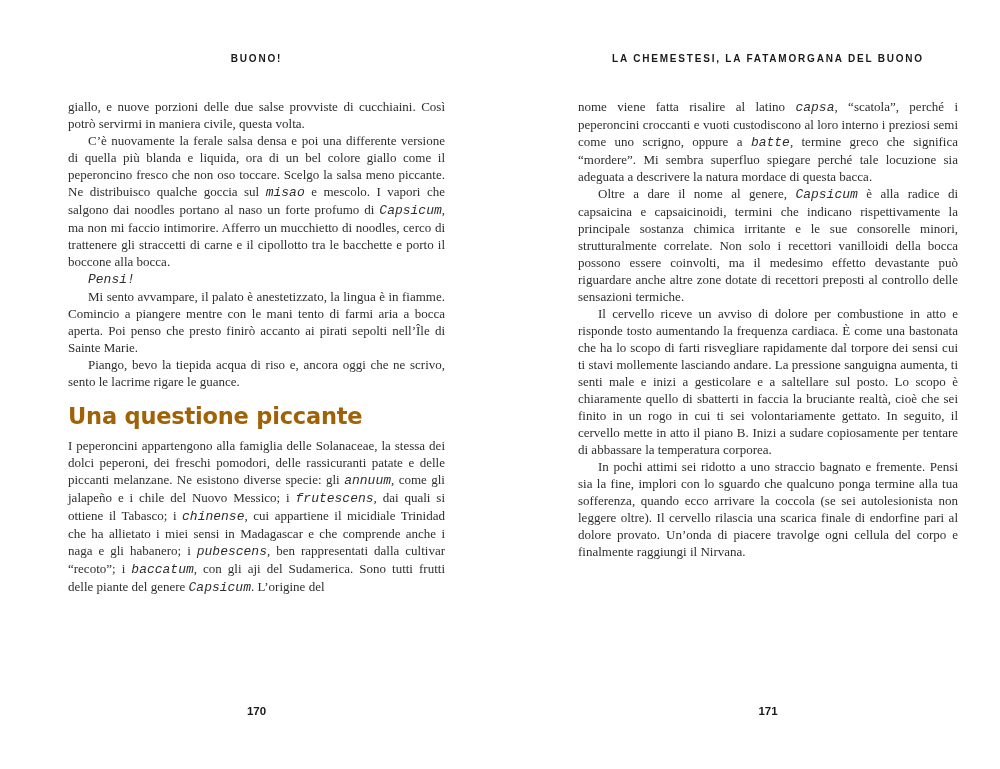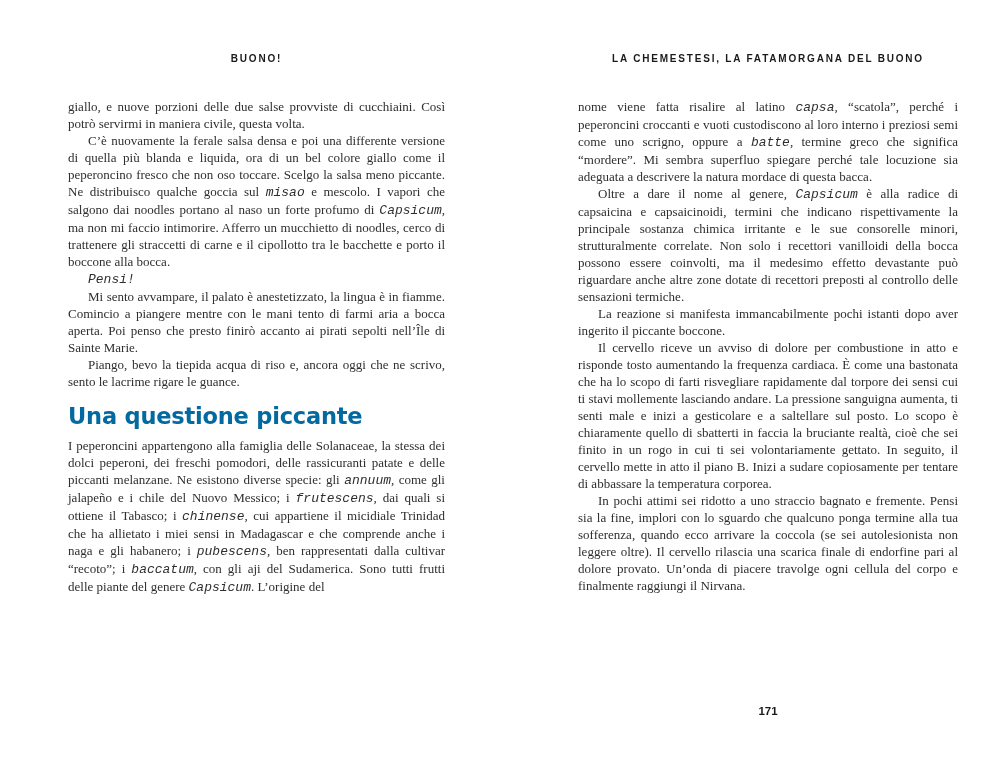--- a/index.html
+++ b/index.html
@@ -28,21 +28,21 @@
     font-size: 13px; line-height: 17px;
     text-align: justify;
     hyphens: auto; -webkit-hyphens: auto;
   }
   .para.indent { text-indent: 20px; }
   .para em { font-style: italic; font-family: Liberation Mono, monospace; }
   .section-heading {
     margin: 13px 0 8px 0;
     font-family: "DejaVu Sans", "Liberation Sans", sans-serif;
     font-weight: 800; font-size: 22.5px; letter-spacing: -0.2px;
-    color: #0369a1;
+    color: #a16207;
   }
   .page-number {
     position: absolute; top: 705px; left: 0; right: 0;
     text-align: center;
     font-family: "Liberation Sans", sans-serif;
     font-weight: 700; font-size: 11.5px; color: #1a1a1a;
   }
 </style>
 </head>
 <body>
@@ -55,27 +55,27 @@
         <p class="para indent">C’è nuovamente la ferale salsa densa e poi una differente versione di quella più blanda e liquida, ora di un bel colore giallo come il peperoncino fresco che non oso toccare. Scelgo la salsa meno piccante. Ne distribuisco qualche goccia sul <em>misao</em> e mescolo. I vapori che salgono dai noodles portano al naso un forte profumo di <em>Capsicum</em>, ma non mi faccio intimorire. Afferro un mucchietto di noodles, cerco di trattenere gli straccetti di carne e il cipollotto tra le bacchette e porto il boccone alla bocca.</p>
         <p class="para indent"><em>Pensi!</em></p>
         <p class="para indent">Mi sento avvampare, il palato è anestetizzato, la lingua è in fiamme. Comincio a piangere mentre con le mani tento di farmi aria a bocca aperta. Poi penso che presto finirò accanto ai pirati sepolti nell’Île di Sainte Marie.</p>
         <p class="para indent">Piango, bevo la tiepida acqua di riso e, ancora oggi che ne scrivo, sento le lacrime rigare le guance.</p>
       </div>
     <h2 class="section-heading">Una questione piccante</h2>
     <div>
         <p class="para">I peperoncini appartengono alla famiglia delle Solanaceae, la stessa dei dolci peperoni, dei freschi pomodori, delle rassicuranti patate e delle piccanti melanzane. Ne esistono diverse specie: gli <em>annuum</em>, come gli jalapeño e i chile del Nuovo Messico; i <em>frutescens</em>, dai quali si ottiene il Tabasco; i <em>chinense</em>, cui appartiene il micidiale Trinidad che ha allietato i miei sensi in Madagascar e che comprende anche i naga e gli habanero; i <em>pubescens</em>, ben rappresentati dalla cultivar “recoto”; i <em>baccatum</em>, con gli aji del Sudamerica. Sono tutti frutti delle piante del genere <em>Capsicum</em>. L’origine del</p>
       </div>
   </div>
+  <div class="page-number">170</div>
 </div>
 
 <div class="page page-right">
   <div class="running-head">LA CHEMESTESI, LA FATAMORGANA DEL BUONO</div>
   <div class="page-body">
     <div>
         <p class="para">nome viene fatta risalire al latino <em>capsa</em>, “scatola”, perché i peperoncini croccanti e vuoti custodiscono al loro interno i preziosi semi come uno scrigno, oppure a <em>batte</em>, termine greco che significa “mordere”. Mi sembra superfluo spiegare perché tale locuzione sia adeguata a descrivere la natura mordace di questa bacca.</p>
         <p class="para indent">Oltre a dare il nome al genere, <em>Capsicum</em> è alla radice di capsaicina e capsaicinoidi, termini che indicano rispettivamente la principale sostanza chimica irritante e le sue consorelle minori, strutturalmente correlate. Non solo i recettori vanilloidi della bocca possono essere coinvolti, ma il medesimo effetto devastante può riguardare anche altre zone dotate di recettori preposti al controllo delle sensazioni termiche.</p>
-        <p class="para indent">La reazione si manifesta immancabilmente pochi istanti dopo aver ingerito il piccante boccone.</p>
         <p class="para indent">Il cervello riceve un avviso di dolore per combustione in atto e risponde tosto aumentando la frequenza cardiaca. È come una bastonata che ha lo scopo di farti risvegliare rapidamente dal torpore dei sensi cui ti stavi mollemente lasciando andare. La pressione sanguigna aumenta, ti senti male e inizi a gesticolare e a saltellare sul posto. Lo scopo è chiaramente quello di sbatterti in faccia la bruciante realtà, cioè che sei finito in un rogo in cui ti sei volontariamente gettato. In seguito, il cervello mette in atto il piano B. Inizi a sudare copiosamente per tentare di abbassare la temperatura corporea.</p>
         <p class="para indent">In pochi attimi sei ridotto a uno straccio bagnato e fremente. Pensi sia la fine, implori con lo sguardo che qualcuno ponga termine alla tua sofferenza, quando ecco arrivare la coccola (se sei autolesionista non leggere oltre). Il cervello rilascia una scarica finale di endorfine pari al dolore provato. Un’onda di piacere travolge ogni cellula del corpo e finalmente raggiungi il Nirvana.</p>
       </div>
   </div>
   <div class="page-number">171</div>
 </div>
 
 </body></html>

